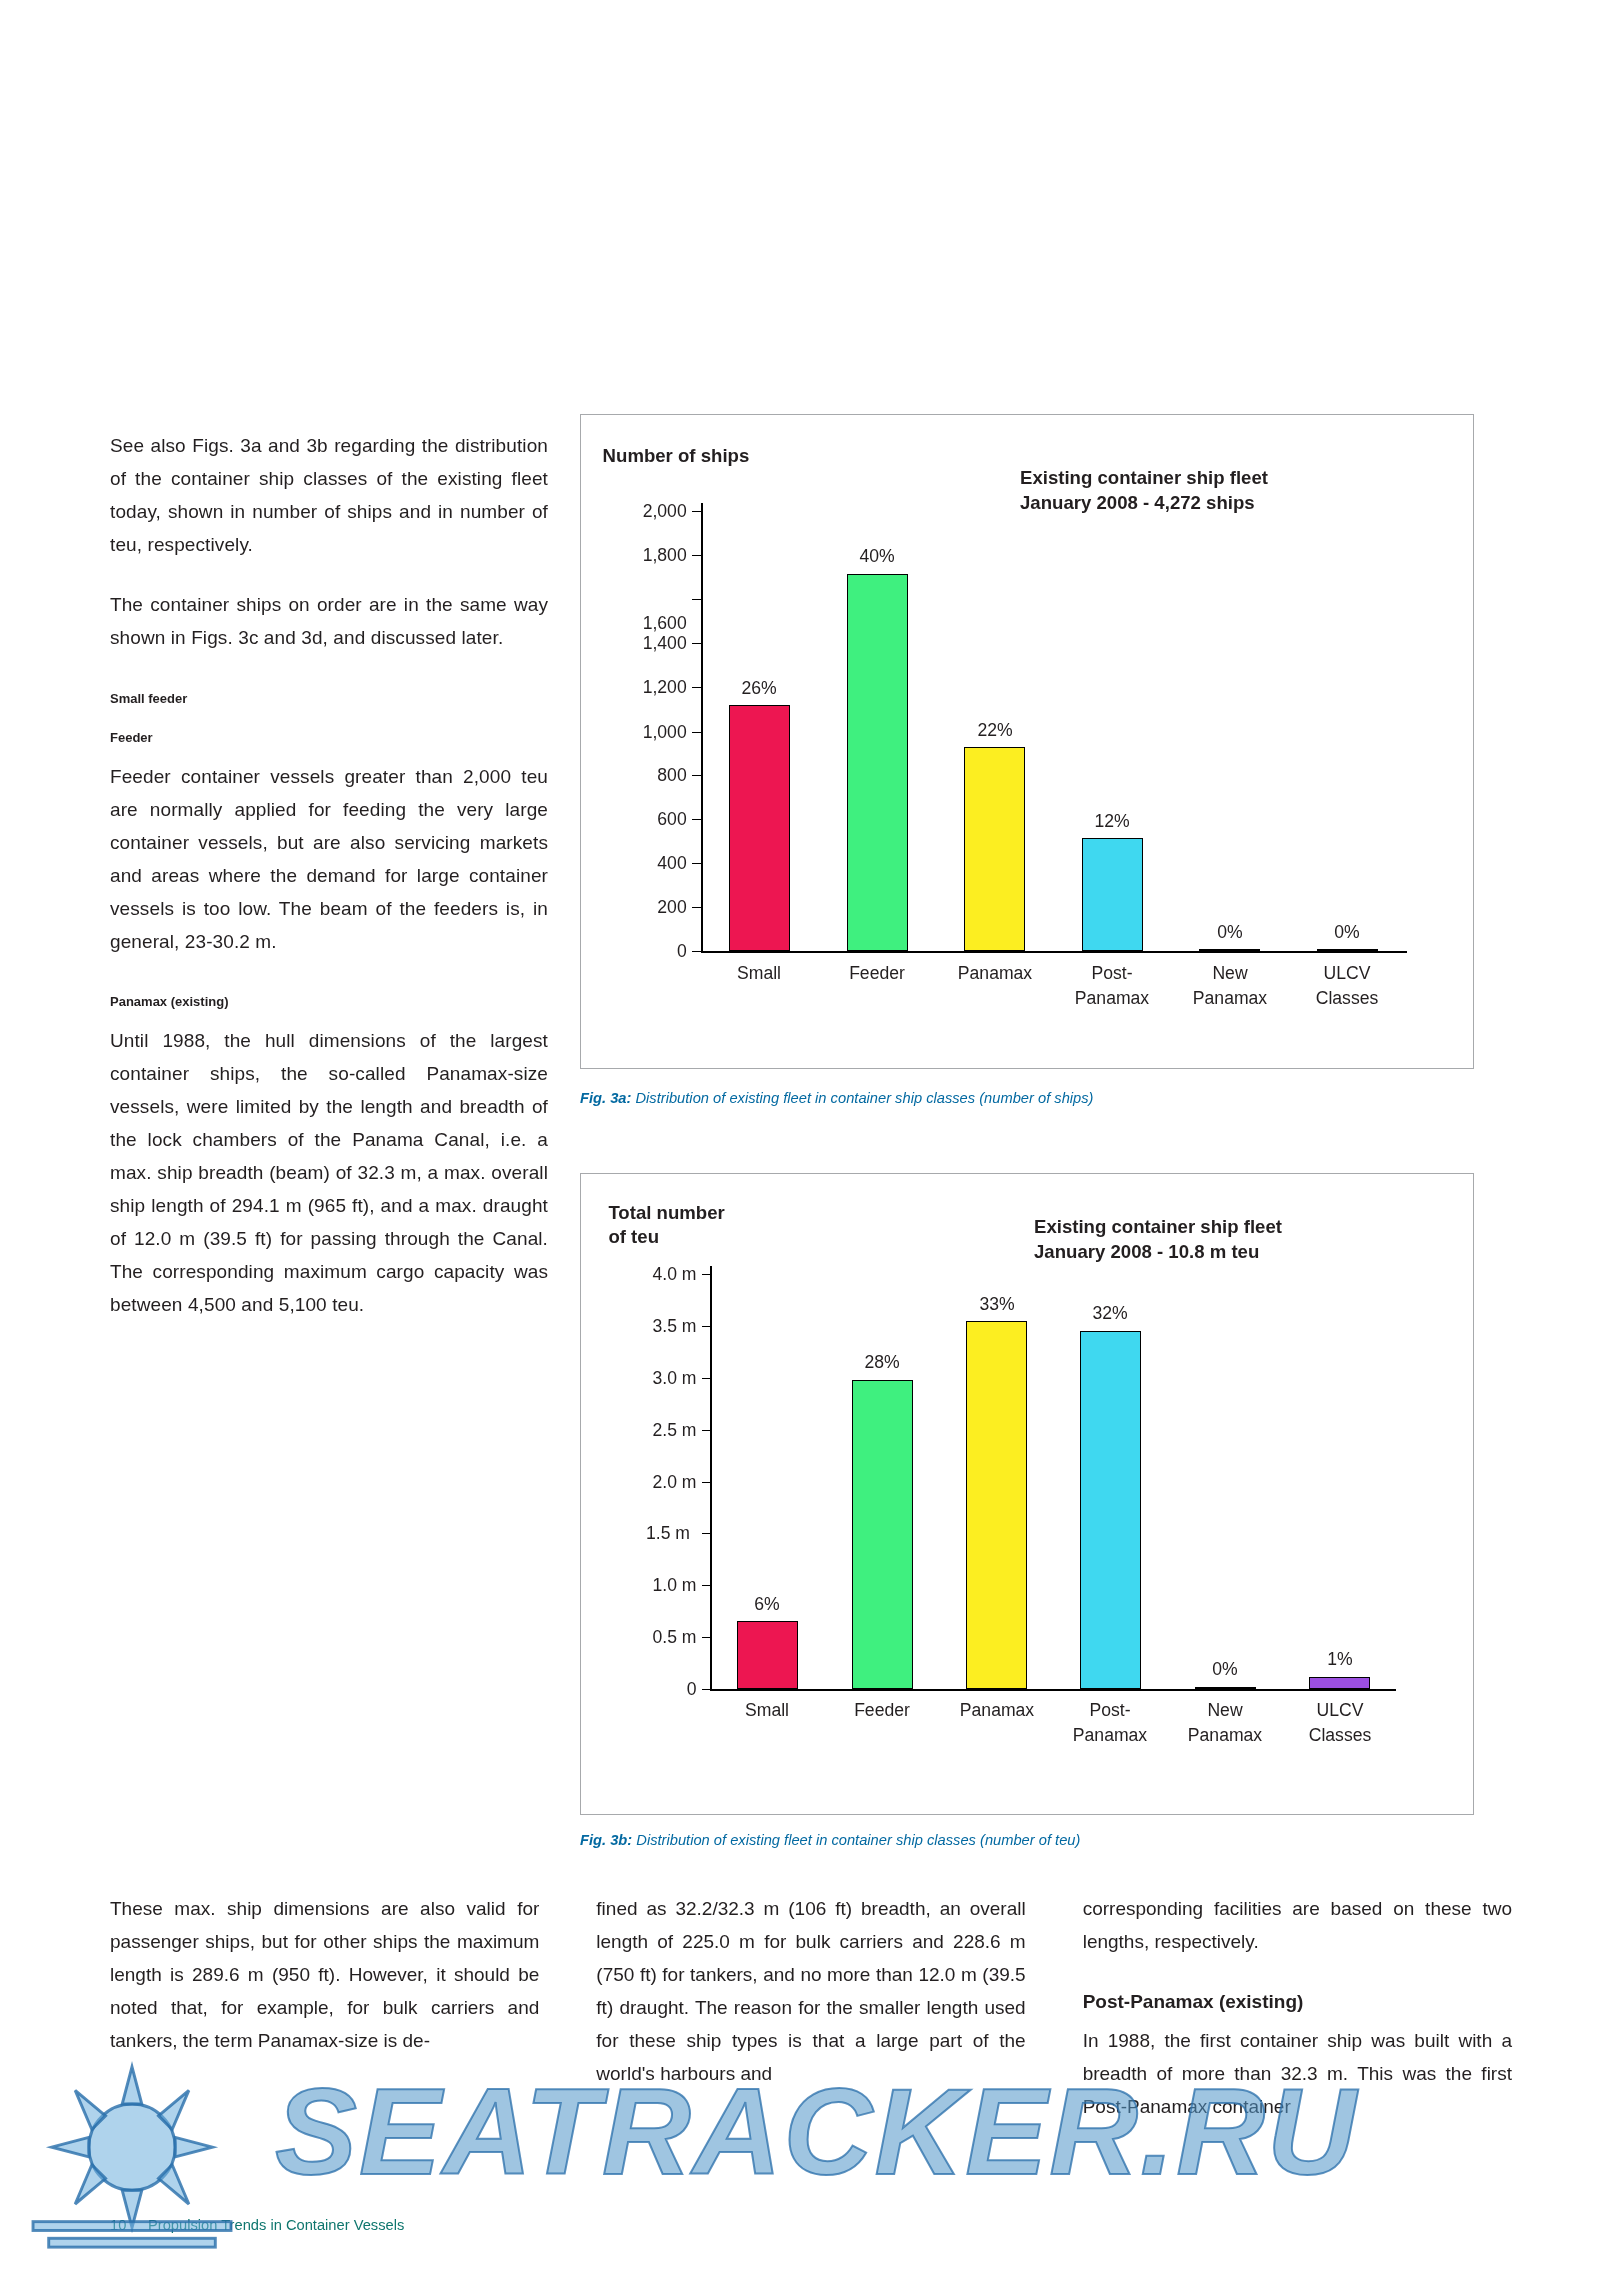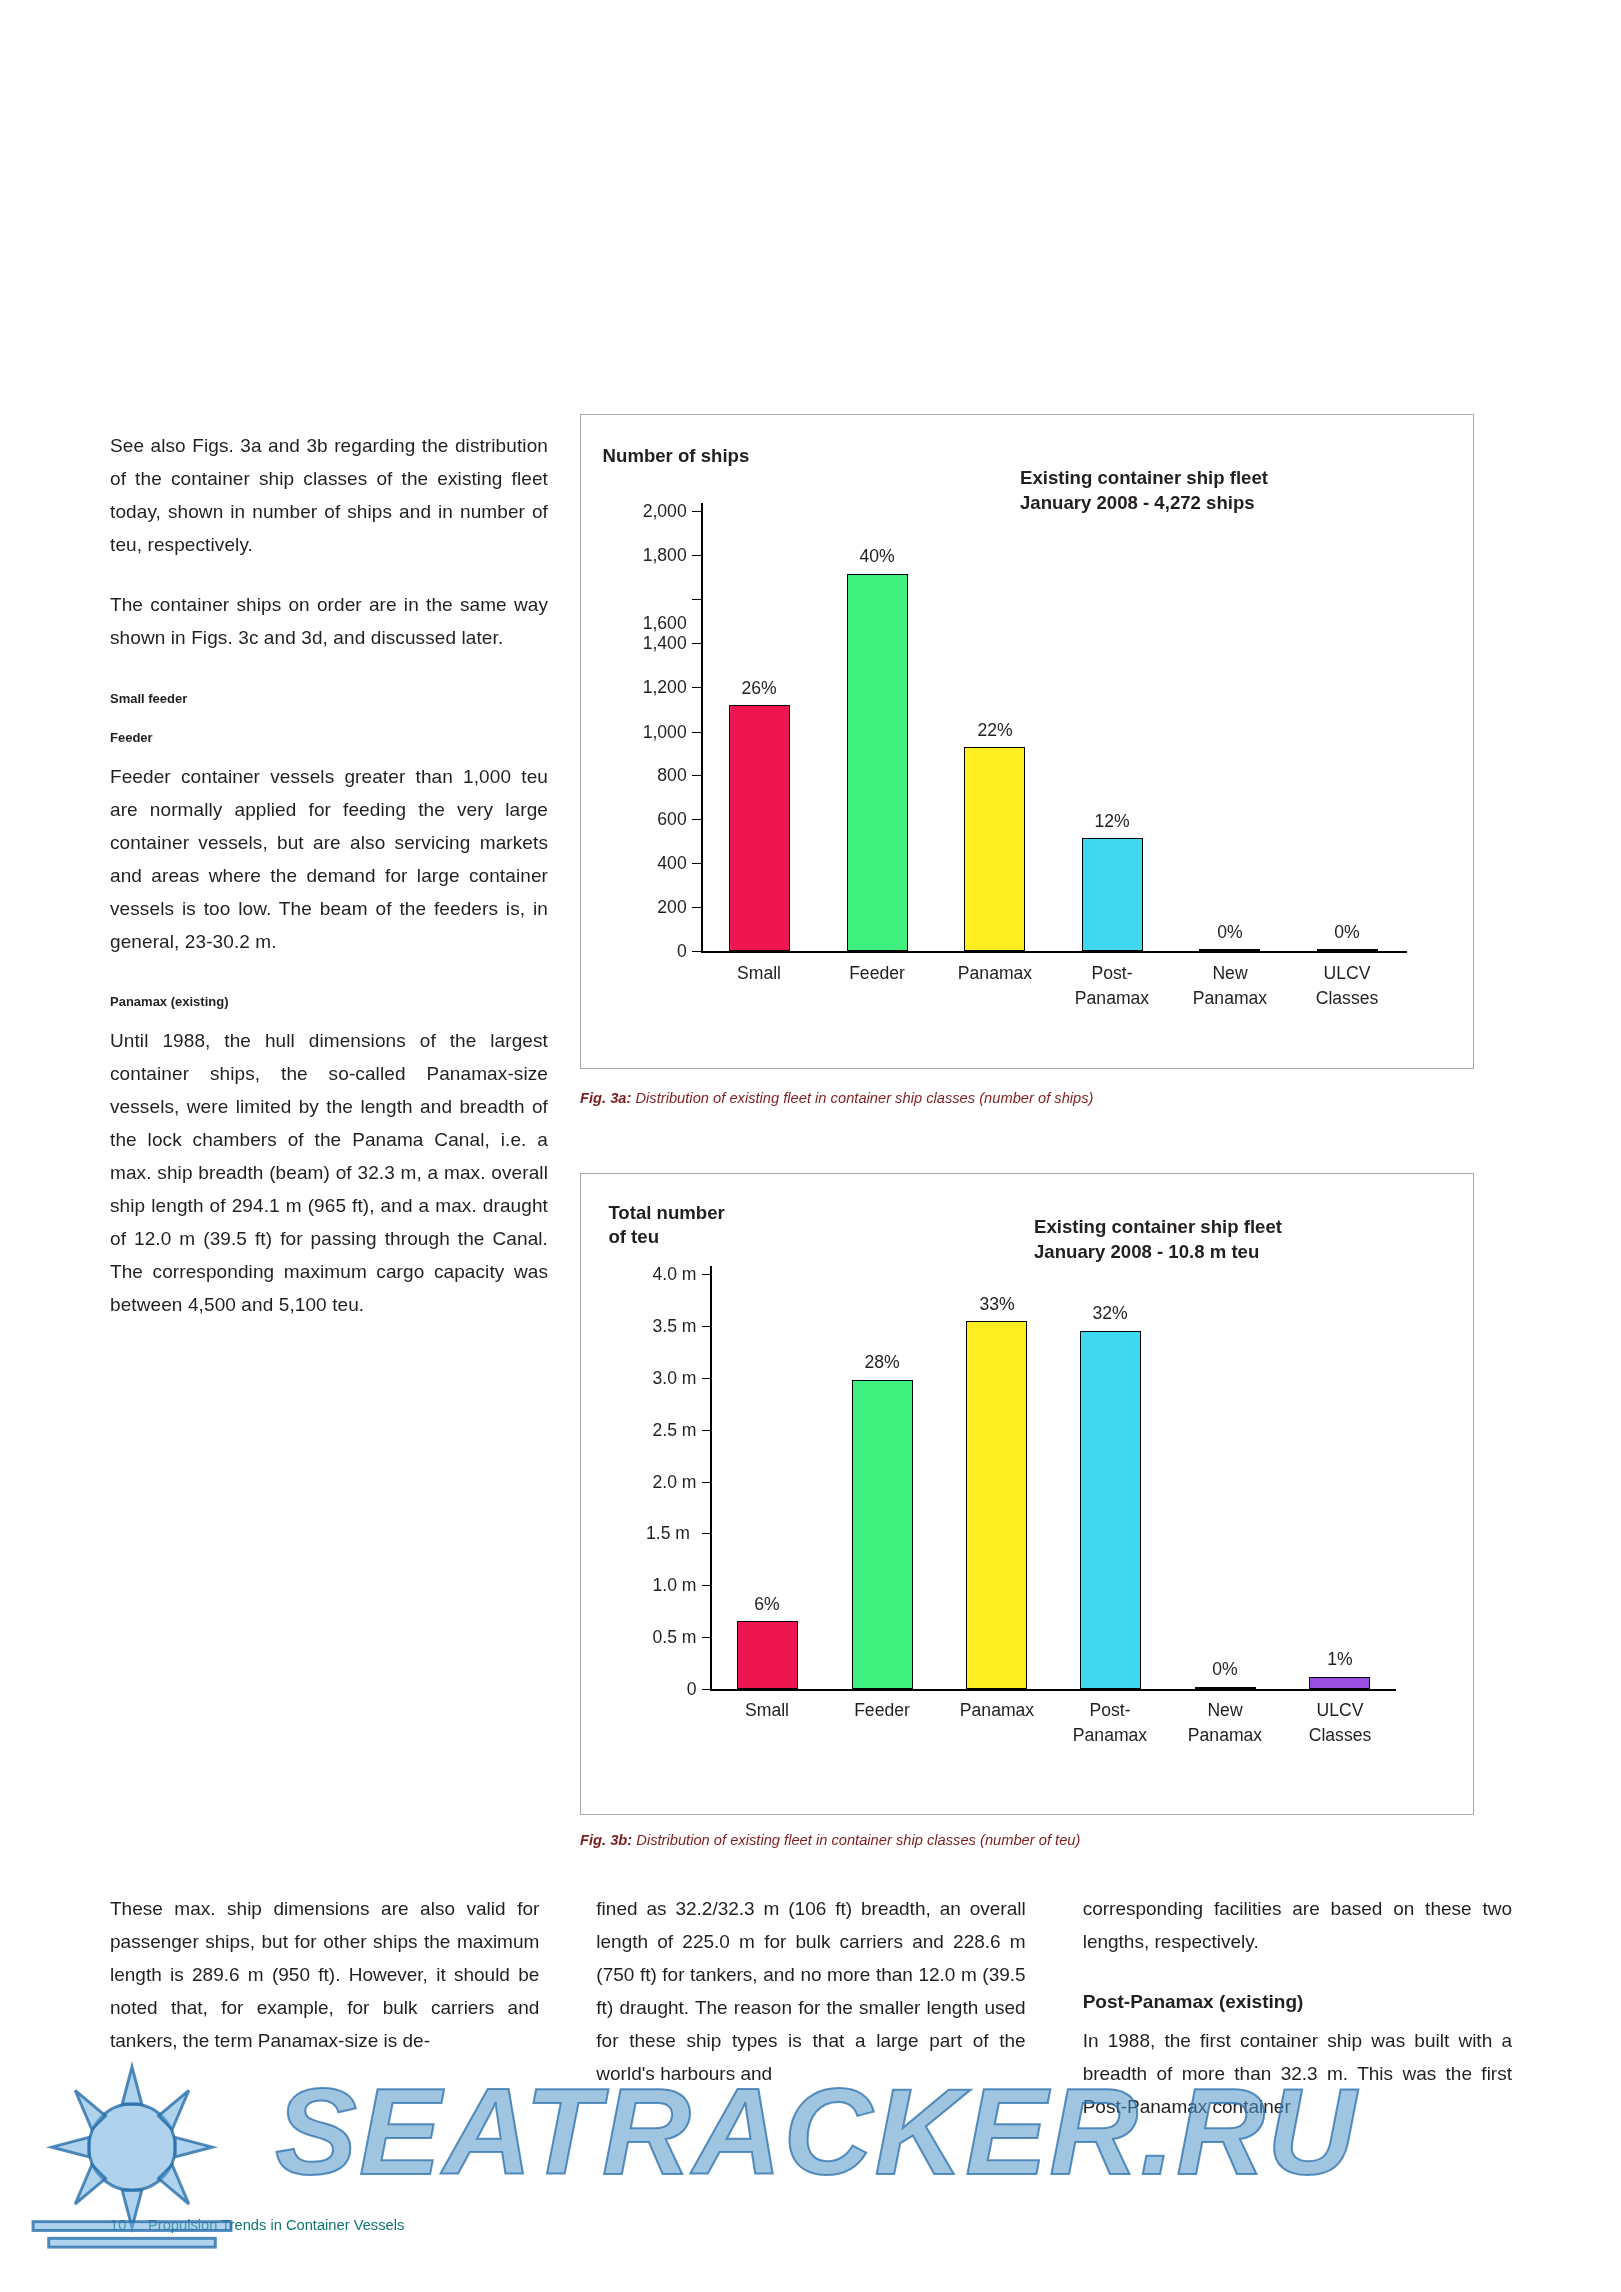--- a/index.html
+++ b/index.html
@@ -62,21 +62,21 @@
     background:#ffffff;
     box-sizing:border-box;
   }
   #fig3a { left:580px; top:414px; width:894px; height:655px; }
   #fig3b { left:580px; top:1173px; width:894px; height:642px; }
 
   .fig-caption {
     position:absolute;
     font-size:14.7px;
     font-style:italic;
-    color:#7f1d1d;
+    color:#0369a1;
     white-space:nowrap;
   }
   #cap3a { left:580px; top:1090px; }
   #cap3b { left:580px; top:1832px; }
   .fig-caption b { font-style:italic; font-weight:bold; }
 
   
   .chart-area { position:absolute; inset:0; }
   .axis-title {
     position:absolute;
@@ -167,21 +167,21 @@
 
 <div class="page">
 
   <div class="col-left">
     <p>See also Figs. 3a and 3b regarding the distribution of the container ship classes of the existing fleet today, shown in number of ships and in number of teu, respectively.</p>
     <p>The container ships on order are in the same way shown in Figs. 3c and 3d, and discussed later.</p>
 
     <h3>Small feeder</h3>
 
     <h3>Feeder</h3>
-    <p>Feeder container vessels greater than 1,000 teu are normally applied for feeding the very large container vessels, but are also servicing markets and areas where the demand for large container vessels is too low. The beam of the feeders is, in general, 23-30.2 m.</p>
+    <p>Feeder container vessels greater than 2,000 teu are normally applied for feeding the very large container vessels, but are also servicing markets and areas where the demand for large container vessels is too low. The beam of the feeders is, in general, 23-30.2 m.</p>
 
     <h3>Panamax (existing)</h3>
     <p>Until 1988, the hull dimensions of the largest container ships, the so-called Panamax-size vessels, were limited by the length and breadth of the lock chambers of the Panama Canal, i.e. a max. ship breadth (beam) of 32.3 m, a max. overall ship length of 294.1 m (965 ft), and a max. draught of 12.0 m (39.5 ft) for passing through the Canal. The corresponding maximum cargo capacity was between 4,500 and 5,100 teu.</p>
   </div>
 
   <div class="figure" id="fig3a">
     <div class="chart-area">
       <div class="axis-title" style="left:21.6px; top:29px;">Number of ships</div>
       <div class="chart-note" style="left:439px; top:51px;">Existing container ship fleet
 January 2008 - 4,272 ships</div>

